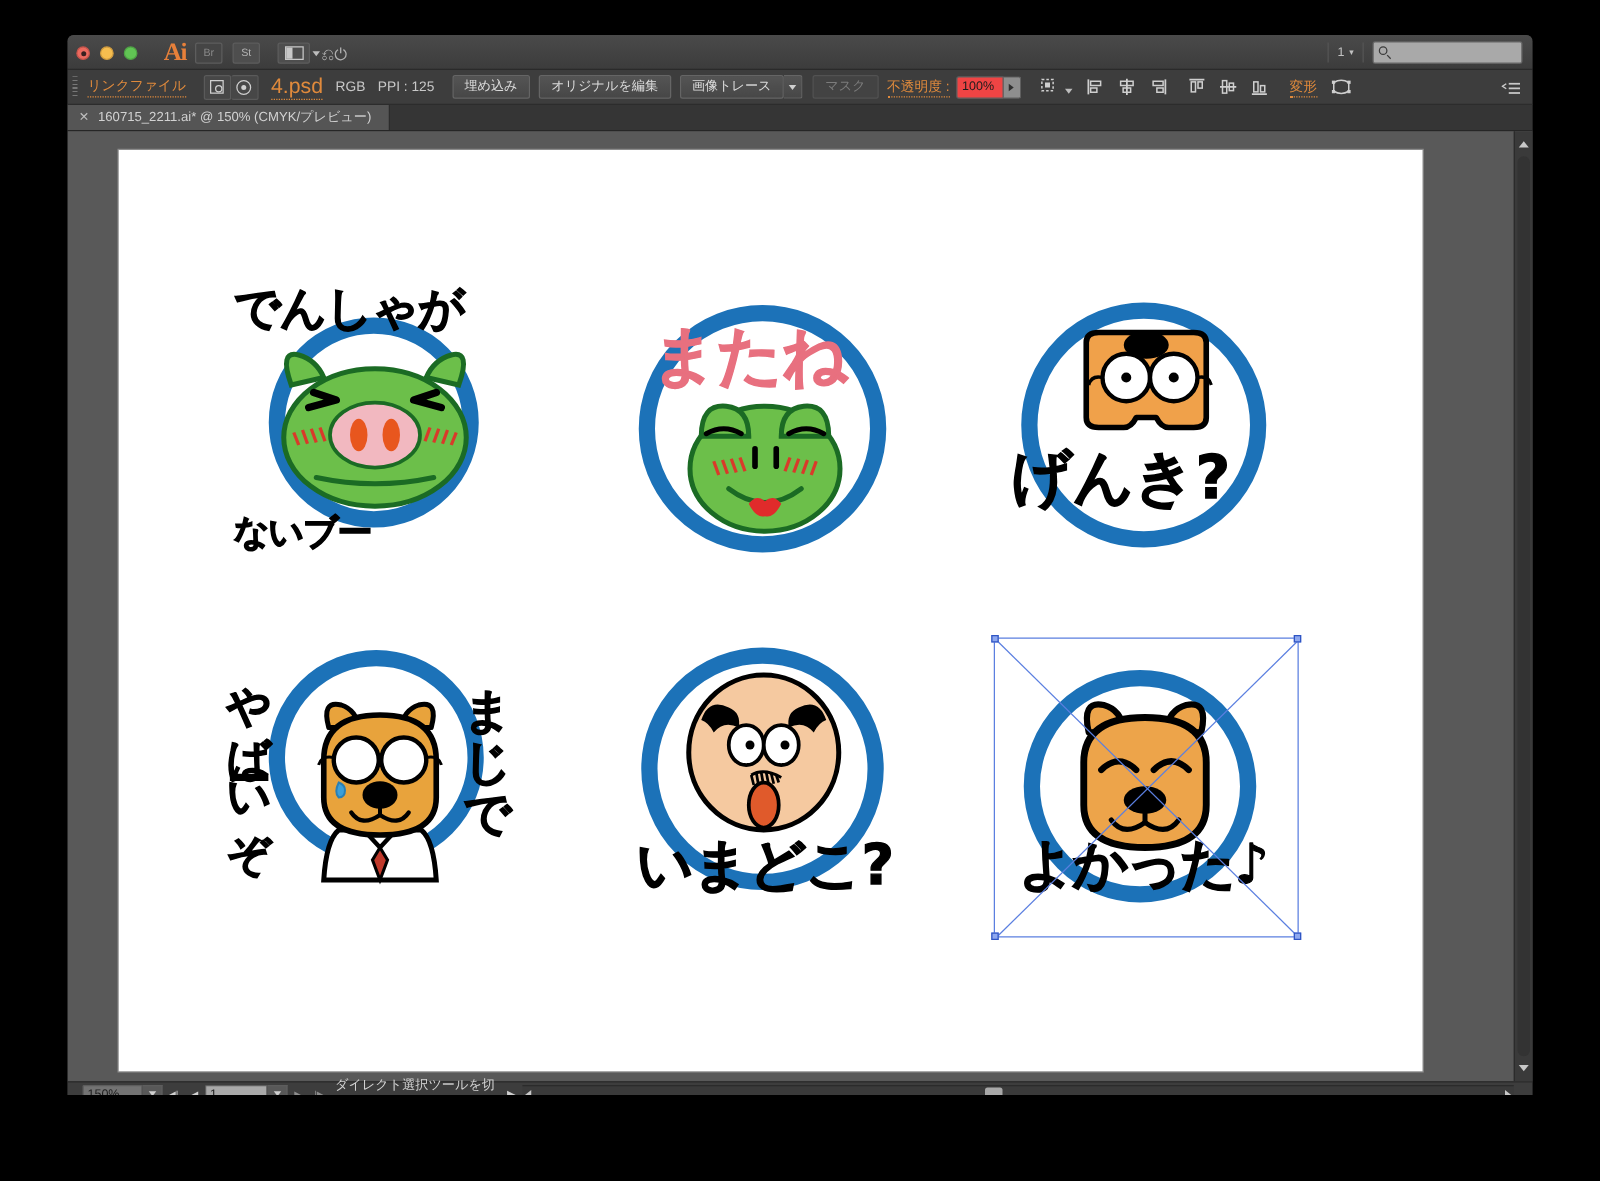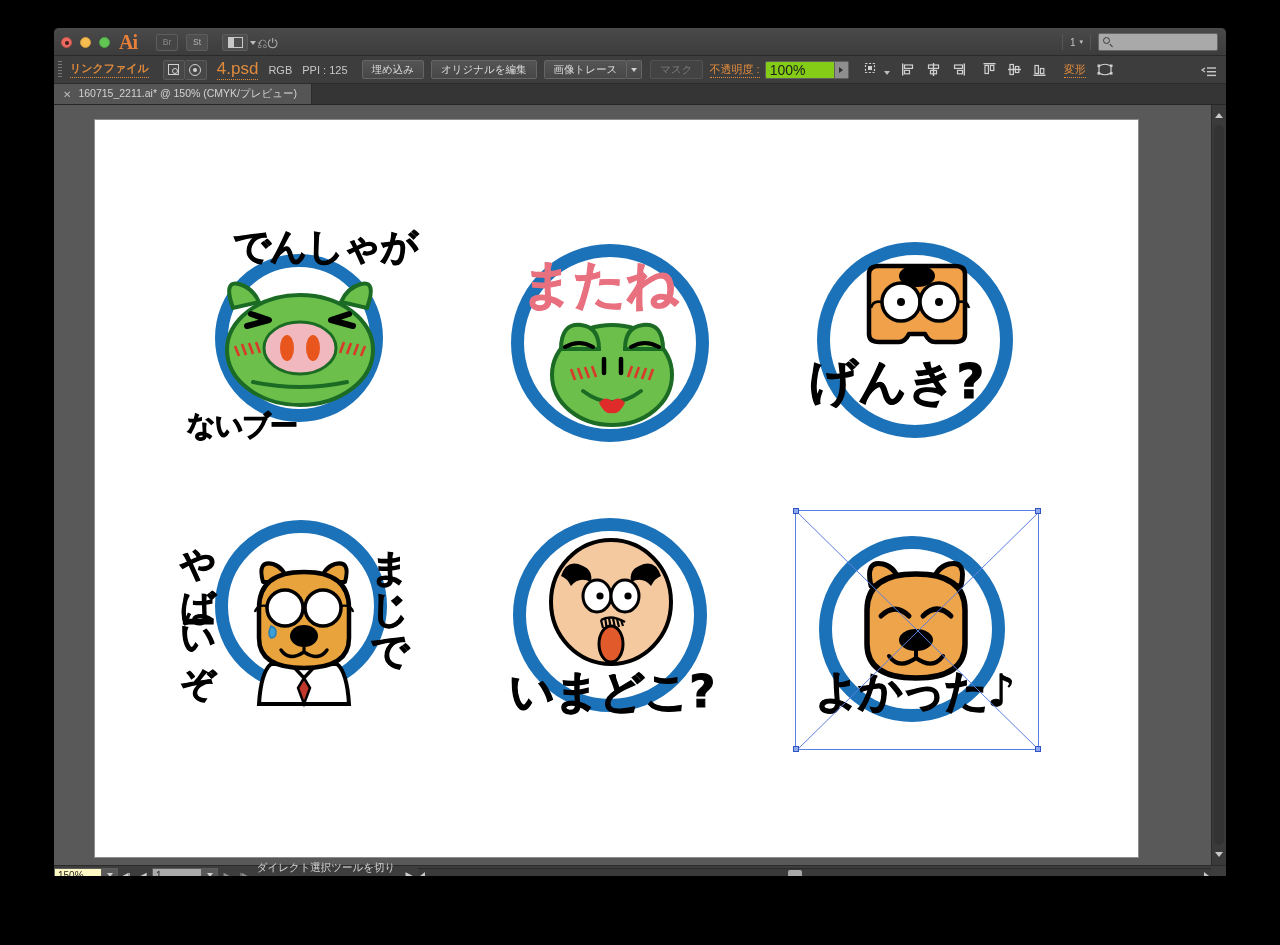--- a/index.html
+++ b/index.html
@@ -31,21 +31,21 @@
   .light { width: 11px; height: 11px; border-radius: 50%; }
   .light.red { background: #ec6a5f; border: .5px solid #c5544b; }
   .light.red::after {
     content:""; display:block; width:4px; height:4px; border-radius:50%;
     background:#3a2020; margin:3px auto 0;
   }
   .light.yellow { background: #f5bd4f; border: .5px solid #cf9b3f; }
   .light.green { background: #61c554; border: .5px solid #4fa345; }
 
   .ai-logo {
-    position: absolute; left: 65px; top: 3px;
+    position: absolute; left: 77px; top: 3px;
     color: #e8803a; font-size: 20px; font-weight: bold;
     font-family: "Liberation Serif", serif; letter-spacing: -1px;
   }
   .tb-btn {
     position: absolute; top: 6px;
     height: 17px; min-width: 20px;
     background: #4e4e4e; border: 1px solid #5d5d5d; border-radius: 2px;
     color: #b4b4b4; font-size: 8.5px; text-align: center; line-height: 15px;
   }
   .tb-btn.dim { color: #8a8a8a; background:#454545; }
@@ -97,21 +97,20 @@
   }
   .grip {
     width: 4px; height: 18px;
     background-image: repeating-linear-gradient(to bottom,#777 0 1px,transparent 1px 3px);
     margin-right: 8px;
   }
   .link-label {
     color: #e08a3c; font-size: 11px;
     border-bottom: 1px dotted #e08a3c; padding-bottom: 1px;
     margin-right: 14px;
-    font-weight: bold;
   }
   .icon-btn {
     width: 22px; height: 20px; border: 1px solid #5a5a5a; background: #474747;
     display: flex; align-items: center; justify-content: center; border-radius: 2px;
   }
   .icon-btn + .icon-btn { border-left: none; }
   .ib-group { display: flex; margin-right: 10px; }
   .sq-icon {
     width: 11px; height: 11px; border: 1.4px solid #cfcfcf; position: relative;
   }
@@ -144,22 +143,22 @@
     background: linear-gradient(#545454,#474747); border:1px solid #656565;
     border-left: none; border-radius: 0 2px 2px 0;
     display:flex;align-items:center;justify-content:center; margin-right:8px;
   }
   .caret-btn i {
     width:0;height:0;border-left:3.5px solid transparent;border-right:3.5px solid transparent;
     border-top:4px solid #cfcfcf; display:block;
   }
   .opacity-label { color:#e08a3c; font-size:11px; border-bottom:1px dotted #e08a3c; margin-right:5px; }
   .opacity-field {
-    width: 70px; height: 18px; background:#84cc16; border:1px solid #5f5f5f;
-    color:#1c1c1c; font-size:14px; line-height:16px; padding-left:4px;
+    width: 38px; height: 18px; background:#ef4444; border:1px solid #5f5f5f;
+    color:#1c1c1c; font-size:10px; line-height:16px; padding-left:4px;
     border-radius: 2px 0 0 2px;
   }
   .opacity-arrow {
     width:14px;height:18px;background:#8e8e8e;border:1px solid #5f5f5f;border-left:none;
     display:flex;align-items:center;justify-content:center;border-radius:0 2px 2px 0;
     margin-right:12px;
   }
   .opacity-arrow i {
     width:0;height:0;border-top:3.5px solid transparent;border-bottom:3.5px solid transparent;
     border-left:4px solid #2f2f2f;
@@ -205,22 +204,22 @@
   .vscroll .arr-dn { bottom:8px; border-top:5px solid #c8c8c8; }
   .vtrack { position:absolute; left:2px; right:2px; top:20px; bottom:20px; background:#333; border-radius:5px; }
 
   
   .statusbar {
     position: relative; height: 19px;
     background: #3d3d3d; border-top:1px solid #2b2b2b;
     display:flex; align-items:center; gap:0; font-size:10px; color:#cfcfcf;
   }
   .zoomfield {
-    width: 48px; height:15px; margin-left:0;
-    background:#fef9c3; border:1px solid #5d5d5d; color:#1d1d1d;
+    width: 48px; height:15px; margin-left:12px;
+    background:#737373; border:1px solid #5d5d5d; color:#1d1d1d;
     font-size:10px; line-height:13px; padding-left:3px; border-radius:1px;
   }
   .mini-caret {
     width:16px;height:15px;background:#585858;border:1px solid #5d5d5d;border-left:none;
     display:flex;align-items:center;justify-content:center;
   }
   .mini-caret i {
     width:0;height:0;border-left:3.5px solid transparent;border-right:3.5px solid transparent;
     border-top:4px solid #d0d0d0;
   }
@@ -439,21 +438,21 @@
               <line x1="51" y1="72" x2="55" y2="83"></line>
           </g>
           <g stroke="#d93a2a" stroke-width="2.6">
             <line x1="160" y1="76" x2="156" y2="86"></line>
               <line x1="153" y1="74" x2="149" y2="85"></line>
             <line x1="146" y1="73" x2="142" y2="84"></line>
               <line x1="139" y1="72" x2="135" y2="83"></line>
           </g>
           <path d="M48 112 Q95 122 142 112" fill="none" stroke="#1b6b24" stroke-width="4" stroke-linecap="round"></path>
         </svg>
-        <div class="jp" style="left:4px;top:0px;font-size:37px;letter-spacing:-1px;margin-left:46px;">でんしゃが</div>
+        <div class="jp" style="left:4px;top:0px;font-size:37px;letter-spacing:-1px;">でんしゃが</div>
         <div class="jp" style="left:4px;top:185px;font-size:28px;letter-spacing:-1px;">ないブー</div>
       </div>
 
       <div class="sticker" style="left:410px;top:118px;width:215px;height:215px;">
         <div class="ring" style="left:6px;top:6px;width:198px;height:198px;"></div>
         <svg class="face" style="left:42px;top:75px;" width="130" height="118" viewBox="0 0 130 118">
           <ellipse cx="65" cy="62" rx="60" ry="50" fill="#6cbf4a" stroke="#1b6b24" stroke-width="4"></ellipse>
           <path d="M14 36 Q14 10 34 12 Q52 14 52 36 Z" fill="#6cbf4a" stroke="#1b6b24" stroke-width="4"></path>
           <path d="M116 36 Q116 10 96 12 Q78 14 78 36 Z" fill="#6cbf4a" stroke="#1b6b24" stroke-width="4"></path>
           <path d="M18 34 Q32 26 46 34" fill="none" stroke="#000" stroke-width="4" stroke-linecap="round"></path>

